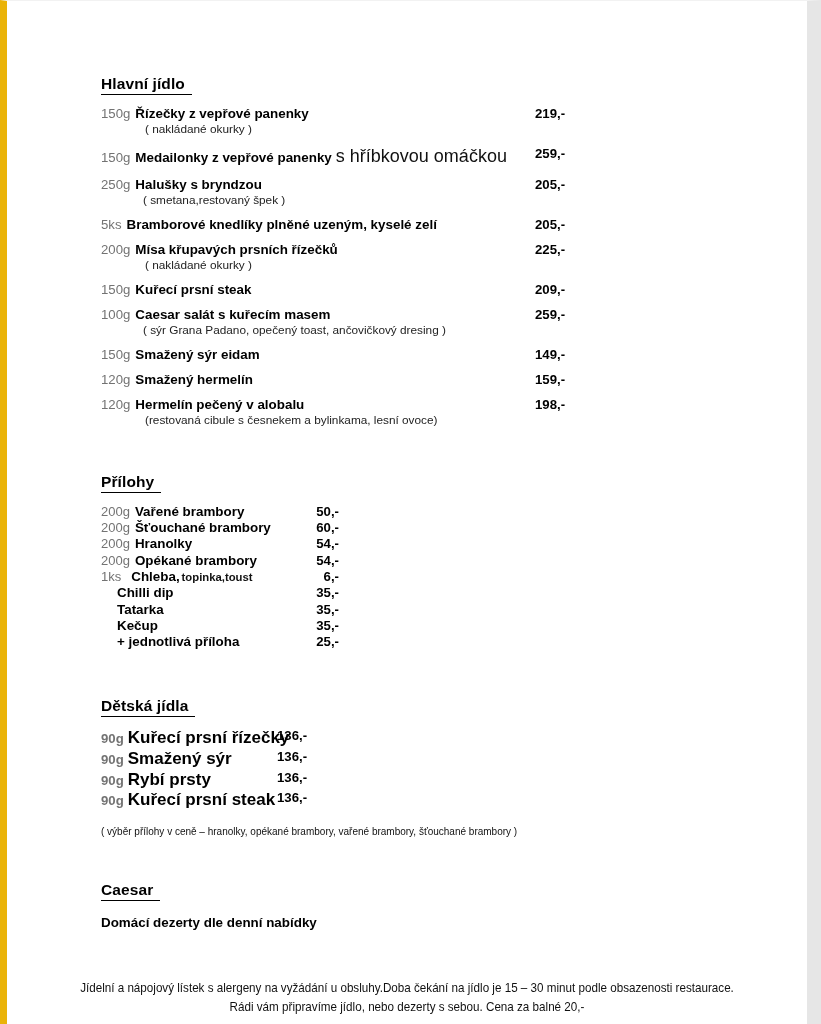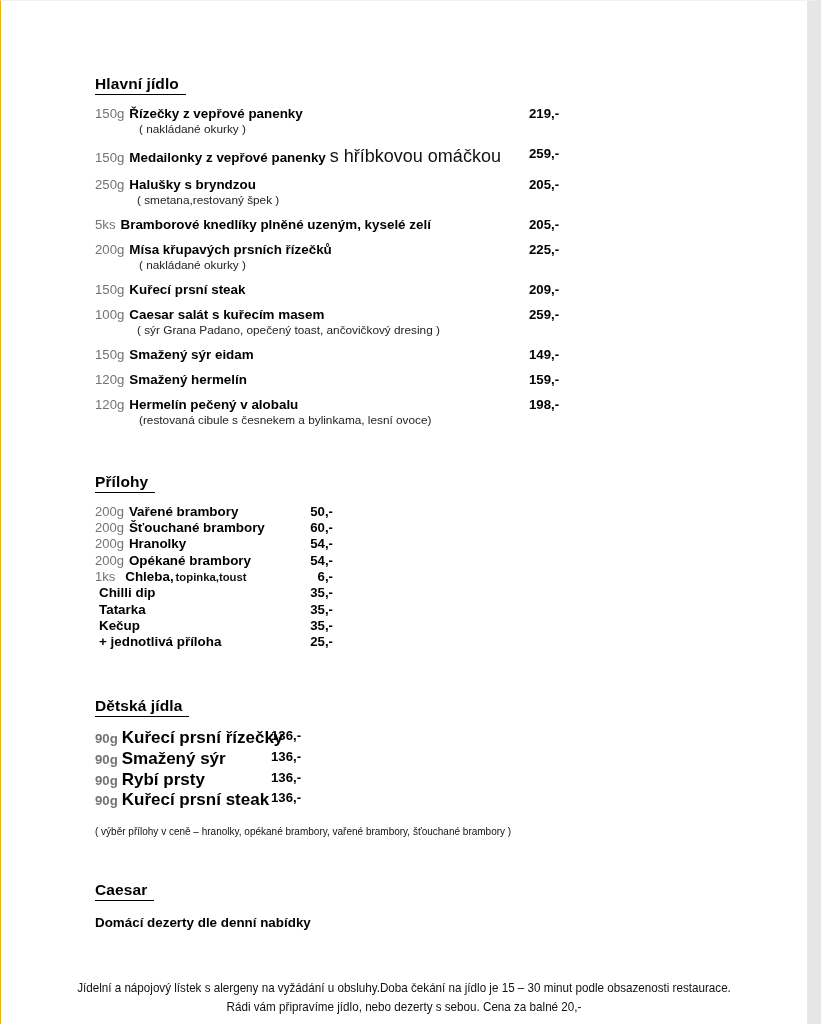--- a/index.html
+++ b/index.html
@@ -17,21 +17,21 @@
     -webkit-font-smoothing: antialiased;
   }
 
   
   #page {
     position: relative;
     width: 821px;
     height: 1024px;
     background: #ffffff;
     box-sizing: border-box;
-    border-left: 1px solid #eab308;
+    border-left: 7px solid #eab308;
     border-right: 14px solid #e6e6e6;
     border-top: 1px solid #f2f2f2;
   }
   #sheet {
     position: absolute;
     left: 0;
     top: 0;
     right: 0;
     bottom: 0;
     background: #ffffff;
@@ -142,21 +142,21 @@
   #sides .weight { font-size: 13px; }
   #sides .name   { font-size: 13.4px; }
   #sides .price  {
     position: absolute;
     left: 186px;
     width: 52px;
     text-align: right;
     font-size: 13.2px;
   }
   #sides .name-only {
-    margin-left: 4px;
+    margin-left: 16px;
     text-align: right;
   }
   #sides .chleba-small {
     font-size: 11.3px;
     font-weight: bold;
     margin-left: 2px;
   }
   #sides .sides-note {
     font-size: 11.2px;
     margin-top: 2px;

